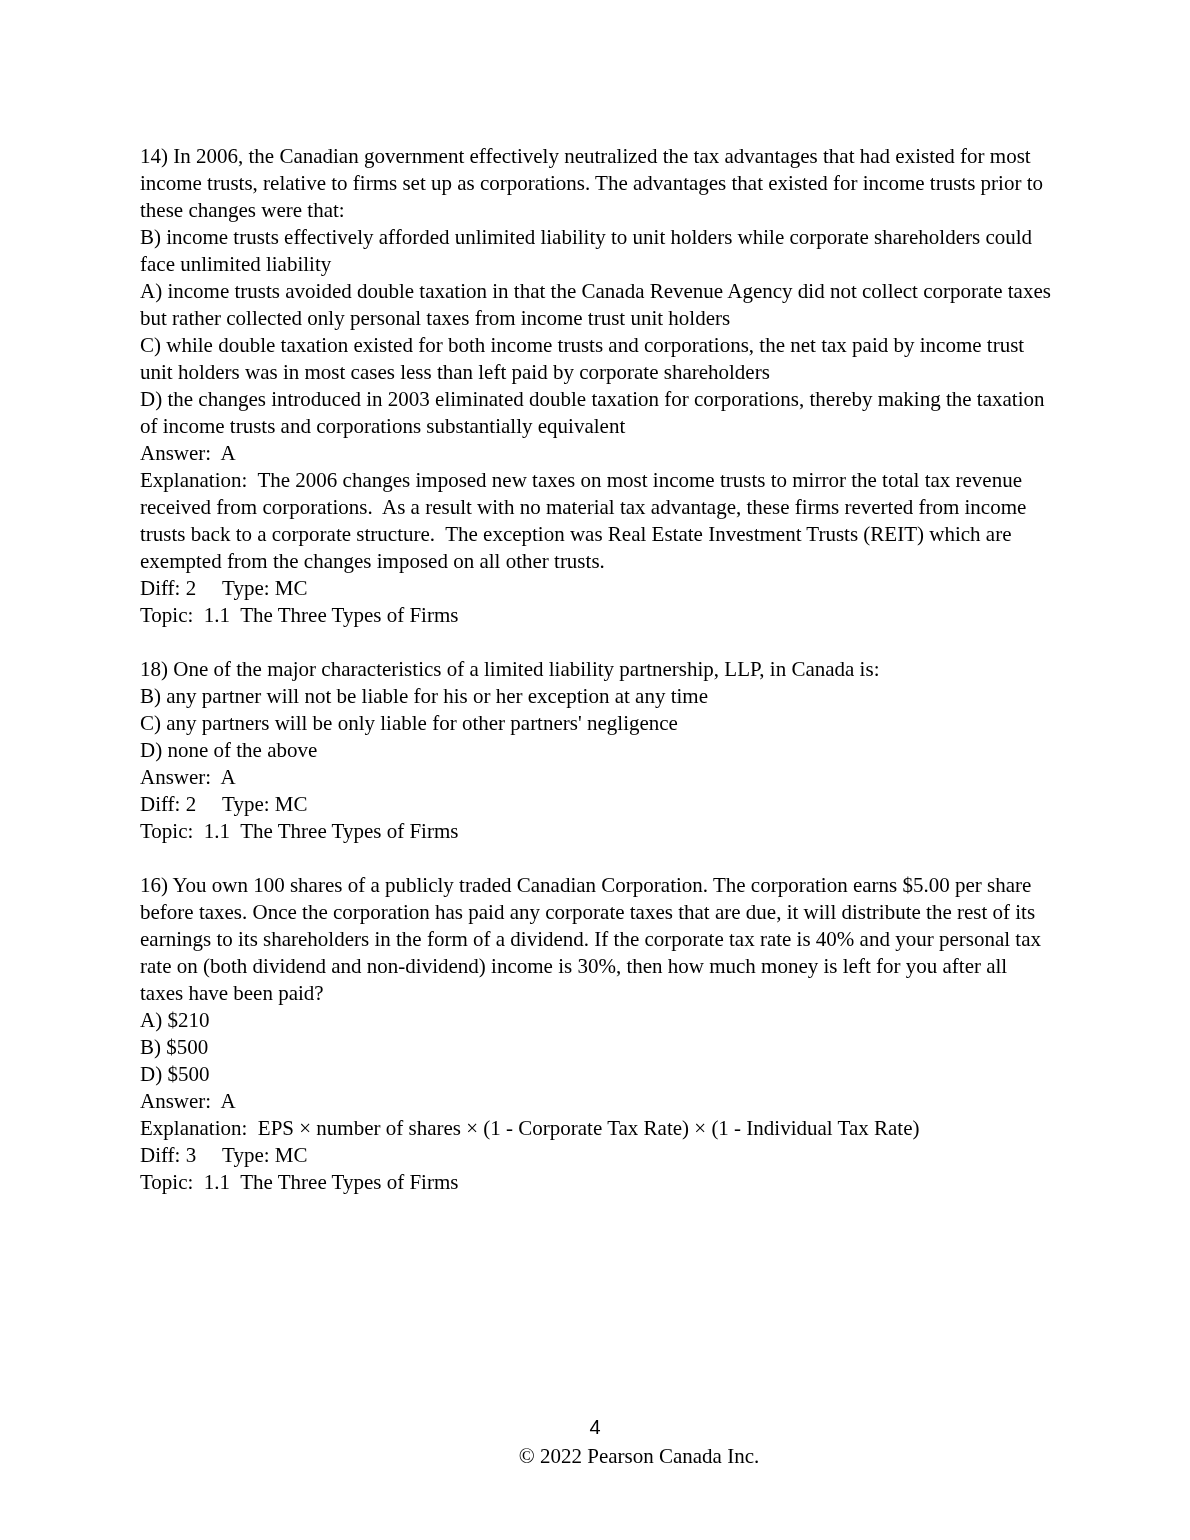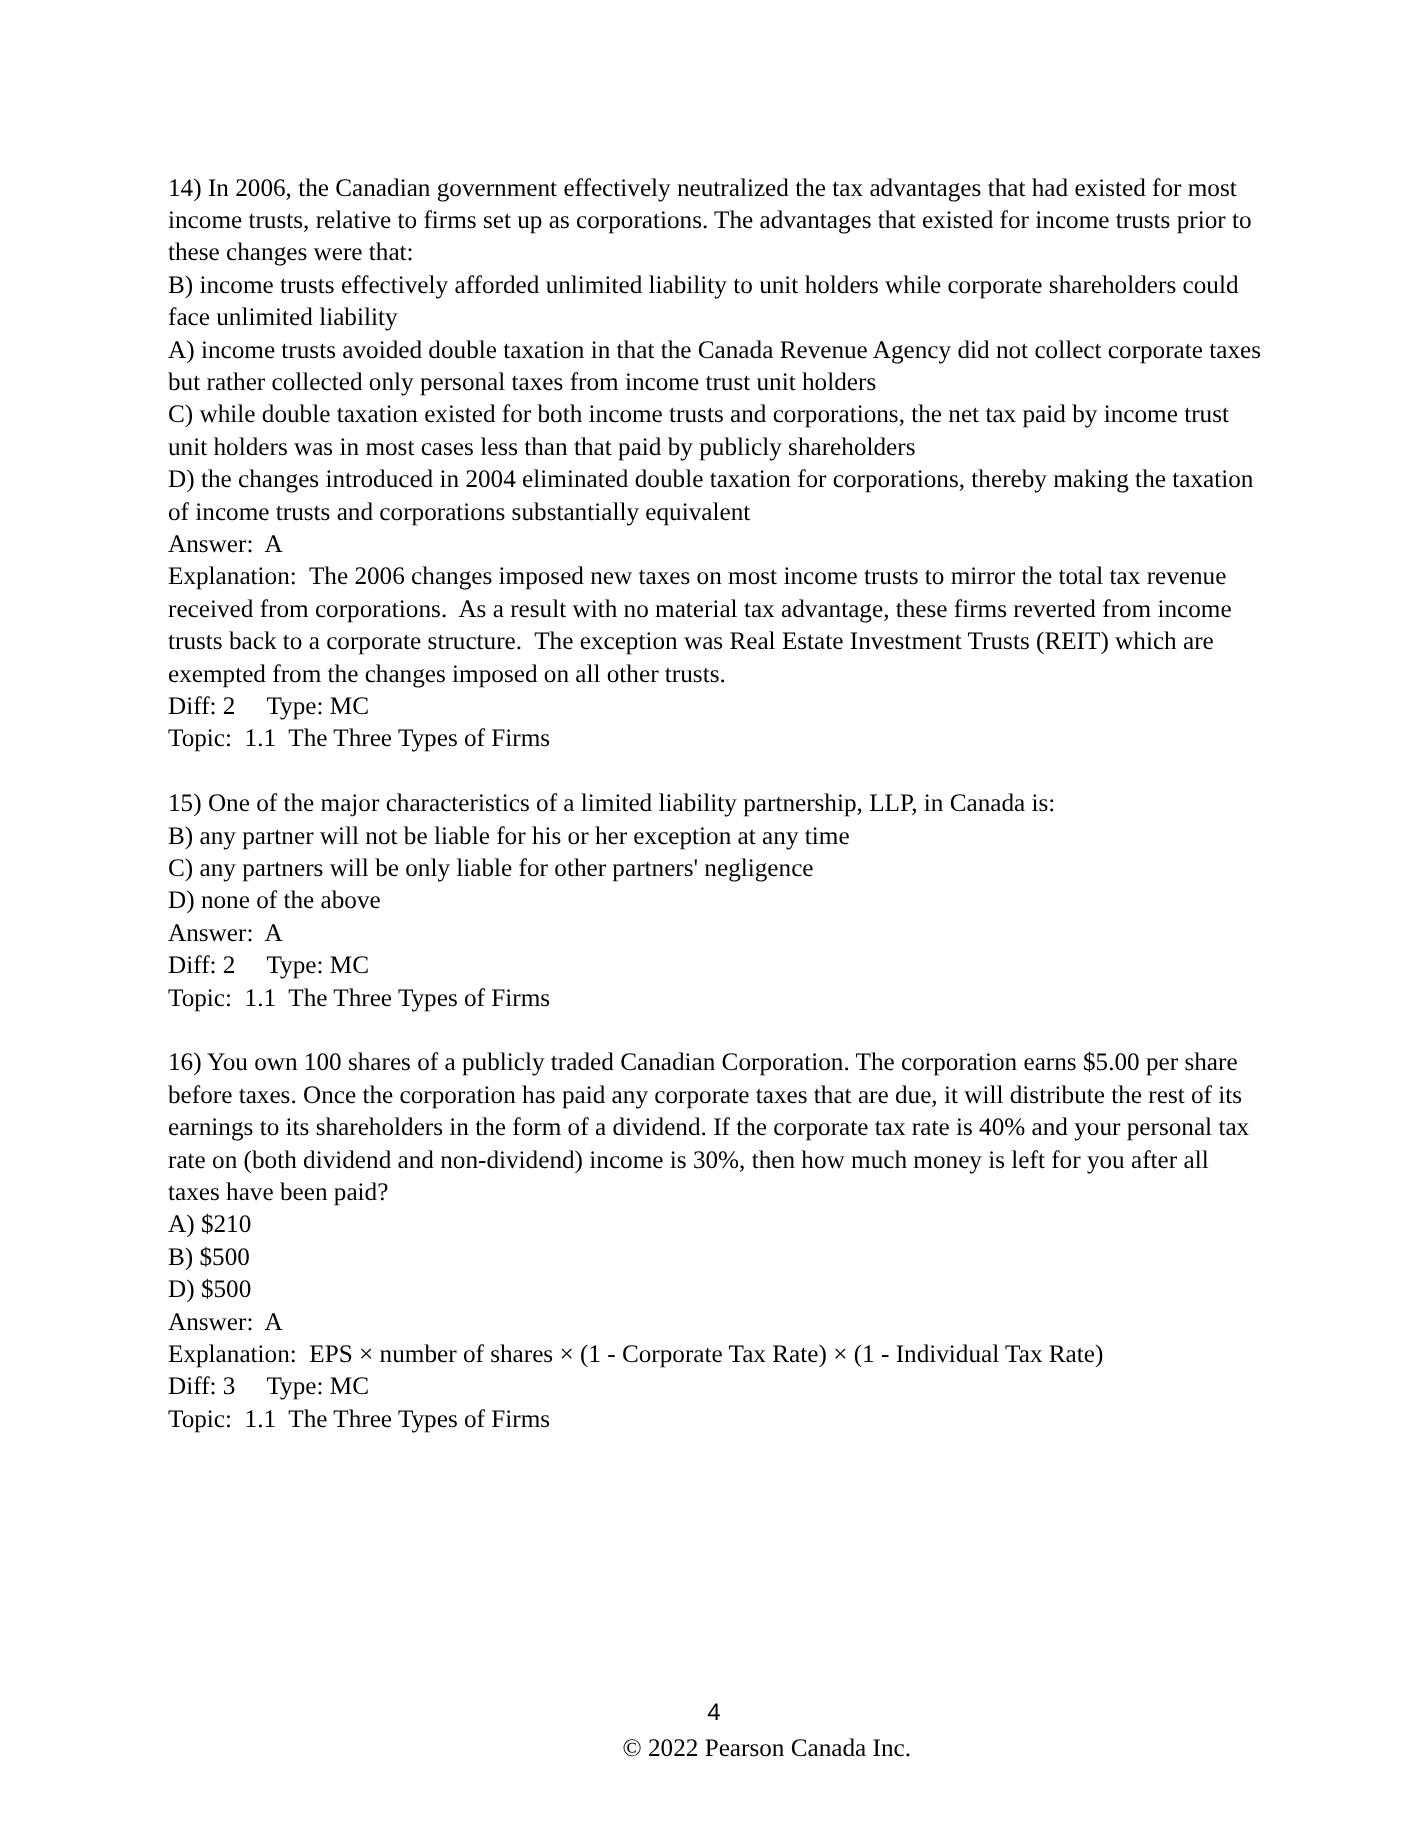--- a/index.html
+++ b/index.html
@@ -54,30 +54,30 @@
 <body>
 
 <div class="page">
 
   <div class="content">
 
     <div class="question">
       <p>14) In 2006, the Canadian government effectively neutralized the tax advantages that had existed for most income trusts, relative to firms set up as corporations. The advantages that existed for income trusts prior to these changes were that:</p>
       <p>B) income trusts effectively afforded unlimited liability to unit holders while corporate shareholders could face unlimited liability</p>
       <p>A) income trusts avoided double taxation in that the Canada Revenue Agency did not collect corporate taxes but rather collected only personal taxes from income trust unit holders</p>
-      <p>C) while double taxation existed for both income trusts and corporations, the net tax paid by income trust unit holders was in most cases less than that paid by publicly shareholders</p>
-      <p>D) the changes introduced in 2004 eliminated double taxation for corporations, thereby making the taxation of income trusts and corporations substantially equivalent</p>
+      <p>C) while double taxation existed for both income trusts and corporations, the net tax paid by income trust unit holders was in most cases less than left paid by corporate shareholders</p>
+      <p>D) the changes introduced in 2003 eliminated double taxation for corporations, thereby making the taxation of income trusts and corporations substantially equivalent</p>
       <p>Answer:  A</p>
       <p>Explanation:  The 2006 changes imposed new taxes on most income trusts to mirror the total tax revenue received from corporations.  As a result with no material tax advantage, these firms reverted from income trusts back to a corporate structure.  The exception was Real Estate Investment Trusts (REIT) which are exempted from the changes imposed on all other trusts.</p>
       <p>Diff: 2     Type: MC</p>
       <p>Topic:  1.1  The Three Types of Firms</p>
     </div>
 
     <div class="question">
-      <p>15) One of the major characteristics of a limited liability partnership, LLP, in Canada is:</p>
+      <p>18) One of the major characteristics of a limited liability partnership, LLP, in Canada is:</p>
       <p>B) any partner will not be liable for his or her exception at any time</p>
       <p>C) any partners will be only liable for other partners' negligence</p>
       <p>D) none of the above</p>
       <p>Answer:  A</p>
       <p>Diff: 2     Type: MC</p>
       <p>Topic:  1.1  The Three Types of Firms</p>
     </div>
 
     <div class="question">
       <p>16) You own 100 shares of a publicly traded Canadian Corporation. The corporation earns $5.00 per share before taxes. Once the corporation has paid any corporate taxes that are due, it will distribute the rest of its earnings to its shareholders in the form of a dividend. If the corporate tax rate is 40% and your personal tax rate on (both dividend and non-dividend) income is 30%, then how much money is left for you after all taxes have been paid?</p>

